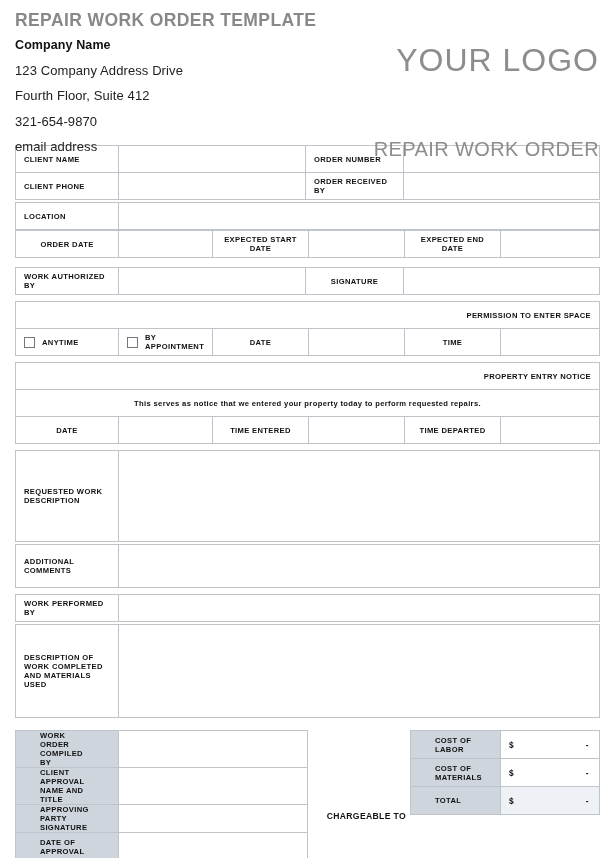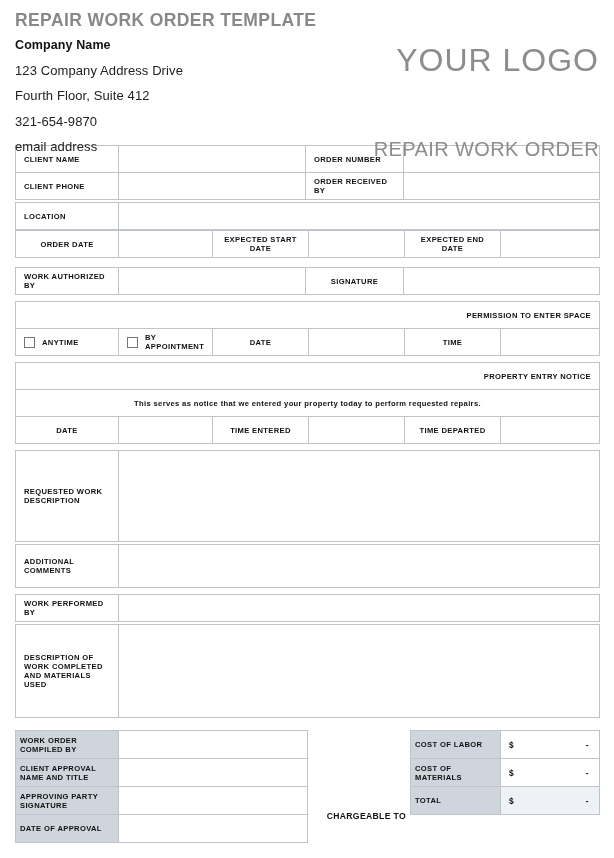--- a/index.html
+++ b/index.html
@@ -148,21 +148,21 @@
     border-collapse: collapse;
     table-layout: fixed;
     width: 100%;
   }
   table.small td {
     border: 1px solid #bfc4cb;
     font-size: 7.6px;
     font-weight: bold;
     letter-spacing: 0.35px;
     color: #111111;
-    padding: 0 4px;
+    padding: 0 24px;
     height: 27px;
     vertical-align: middle;
     background: #ffffff;
   }
   table.small td.lbl2 { background: #ced5dd; }
 
   .money-cell {
     position: relative;
     background: #ffffff;
   }

